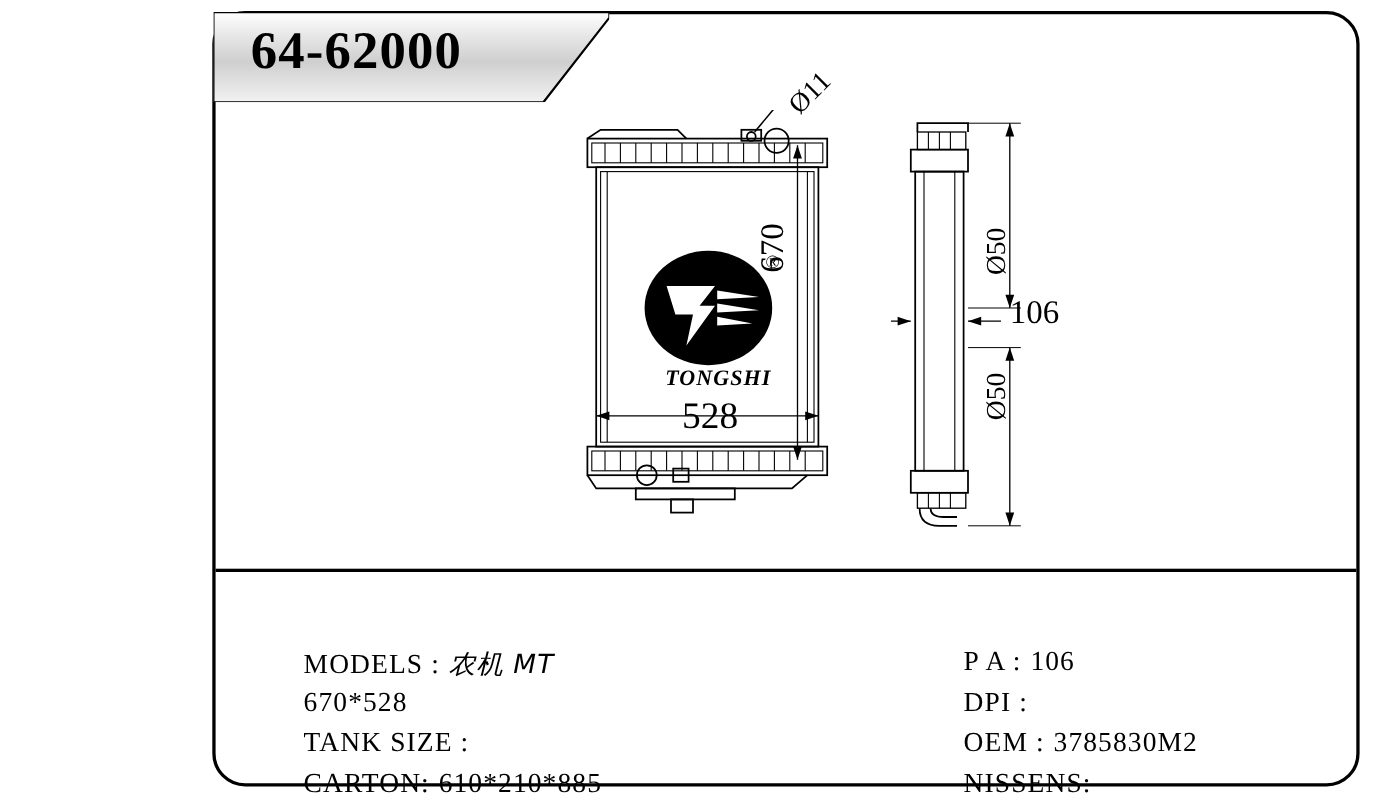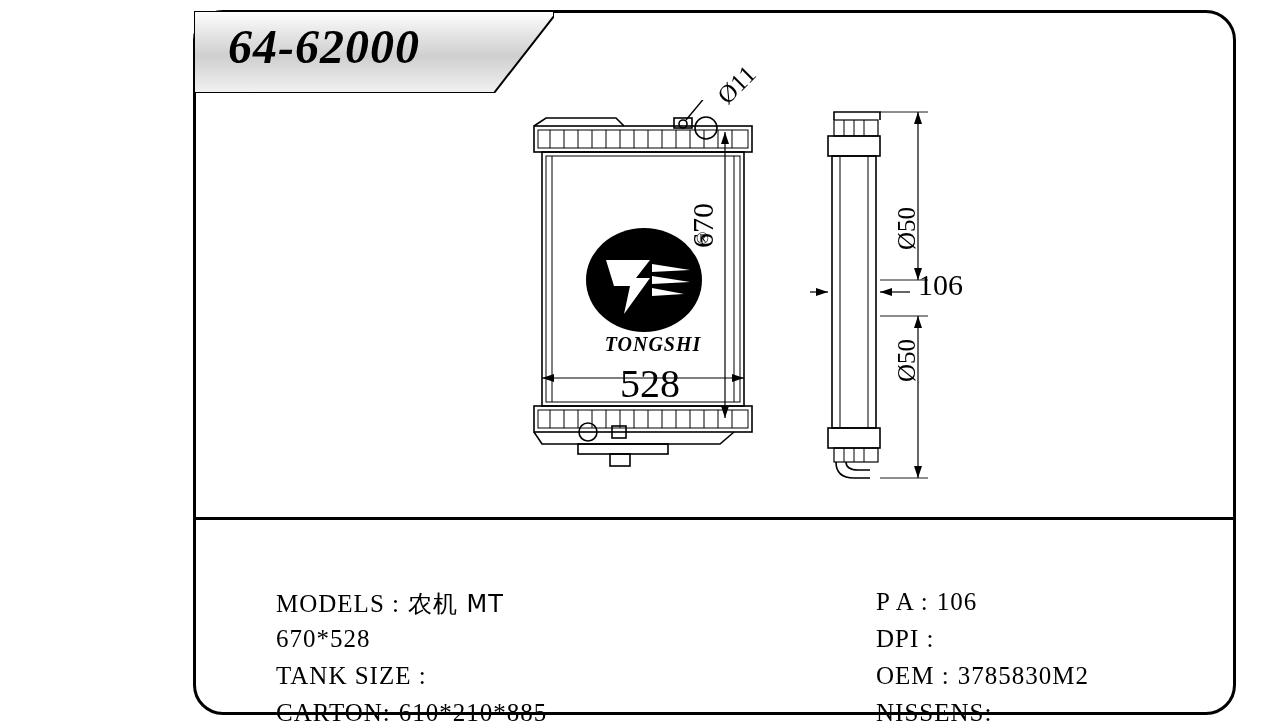--- a/index.html
+++ b/index.html
@@ -52,21 +52,20 @@
     position: absolute;
     left: 34px;
     top: 8px;
     width: 300px;
     font-size: 48px;
     font-weight: 700;
     letter-spacing: 1px;
     color: #000;
     font-family: "Liberation Serif", serif;
     white-space: nowrap;
-    font-style: italic;
   }
 
   
   .divider {
     position: absolute;
     left: 196px;
     top: 517px;
     width: 1037px;
     height: 3px;
     background: #000;
@@ -93,34 +92,34 @@
     align-items: baseline;
     height: 37px;
     font-size: 25px;
     letter-spacing: 1px;
     color: #000;
     font-family: "Liberation Serif", serif;
     white-space: nowrap;
   }
   .info-label { margin-right: 8px; }
   .info-value { }
-  .info-row .cn { font-family: "DejaVu Sans", sans-serif; font-size: 24px; }
+  .info-row .cn { font-family: "DejaVu Sans", sans-serif; font-size: 24px; font-style: italic; }
 
   
   .dwg { position: absolute; }
 
   svg { display: block; }
 
   .lbl {
     position: absolute;
     font-family: "Liberation Serif", serif;
     color: #000;
     white-space: nowrap;
   }
-  .lbl-528 { left: 620px; top: 360px; font-size: 40px; }
+  .lbl-528 { left: 620px; top: 360px; font-size: 34px; }
   .lbl-670 {
     left: 686px; top: 248px; font-size: 30px;
     transform: rotate(-90deg);
     transform-origin: left top;
   }
   .lbl-d11 {
     left: 712px; top: 90px; font-size: 25px;
     transform: rotate(-45deg);
     transform-origin: left top;
   }

